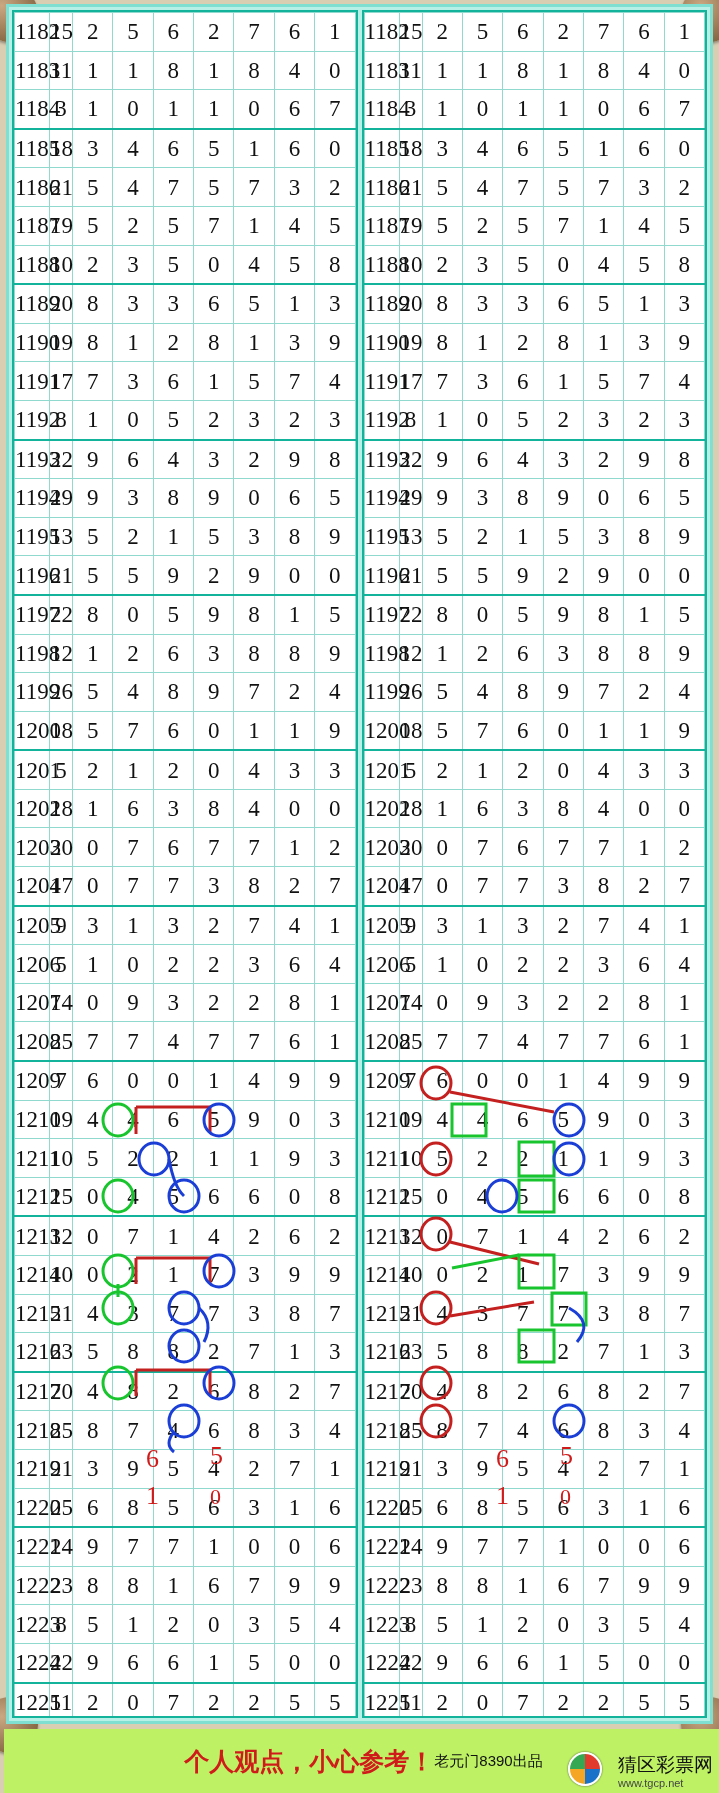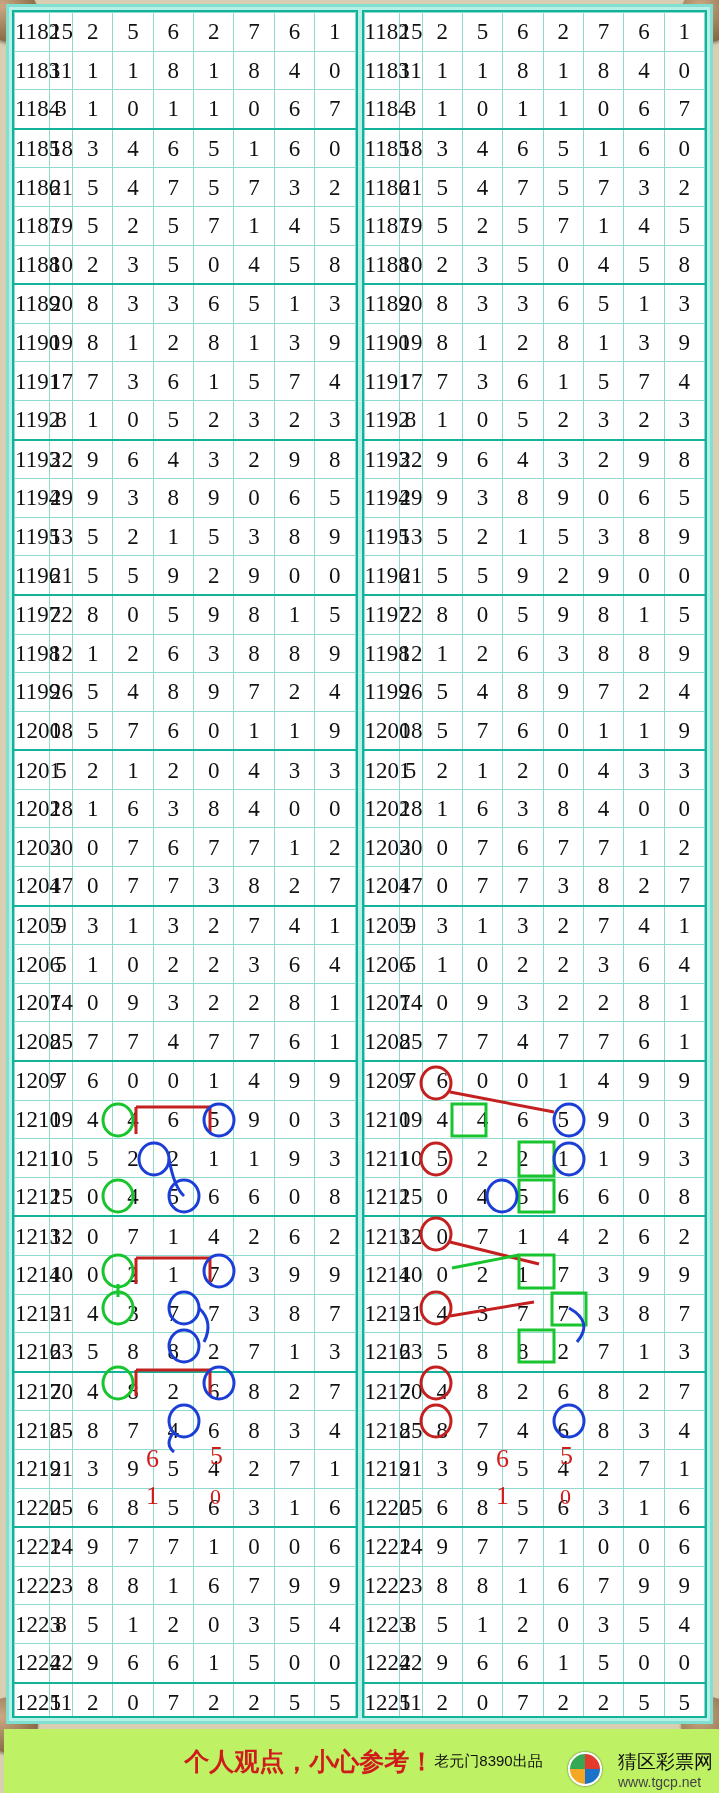--- a/index.html
+++ b/index.html
@@ -30,26 +30,26 @@
   td.c{position:relative;}
 
   
   .ov{position:absolute;left:0;top:0;width:100%;height:100%;pointer-events:none;}
   .ov svg{display:block;}
 
   .footer{position:absolute;left:4px;bottom:0;width:719px;height:64px;
           background:#bef264;display:flex;align-items:center;justify-content:center;}
   .ftxt{font-size:25px;color:#d01b1b;font-weight:bold;font-family:"Liberation Sans",sans-serif;}
   .ftxt2{font-size:15px;color:#111;font-family:"Liberation Sans",sans-serif;}
-  .logo{position:absolute;right:10px;bottom:4px;display:flex;align-items:center;gap:16px;}
+  .logo{position:absolute;right:10px;bottom:4px;display:flex;align-items:flex-start;gap:16px;}
   .logo .ball{width:30px;height:30px;border-radius:50%;
         background:conic-gradient(#e23b2e 0 25%,#1a73c8 0 50%,#f5a623 0 75%,#34a853 0 100%);
         border:2px solid #fff;box-shadow:0 0 2px #444;}
   .logo .lt{font-size:19px;color:#111;font-family:"Liberation Sans",sans-serif;}
-  .logo .lt small{font-size:14px;color:#444;display:block;line-height:1;}
+  .logo .lt small{font-size:11px;color:#444;display:block;line-height:1;}
 </style>
 </head>
 <body>
 
 <div class="bg"></div>
 <div class="paper"></div>
 <div class="tack tl"></div>
 <div class="tack tr"></div>
 <div class="tack bl"></div>
 <div class="tack br"></div>

